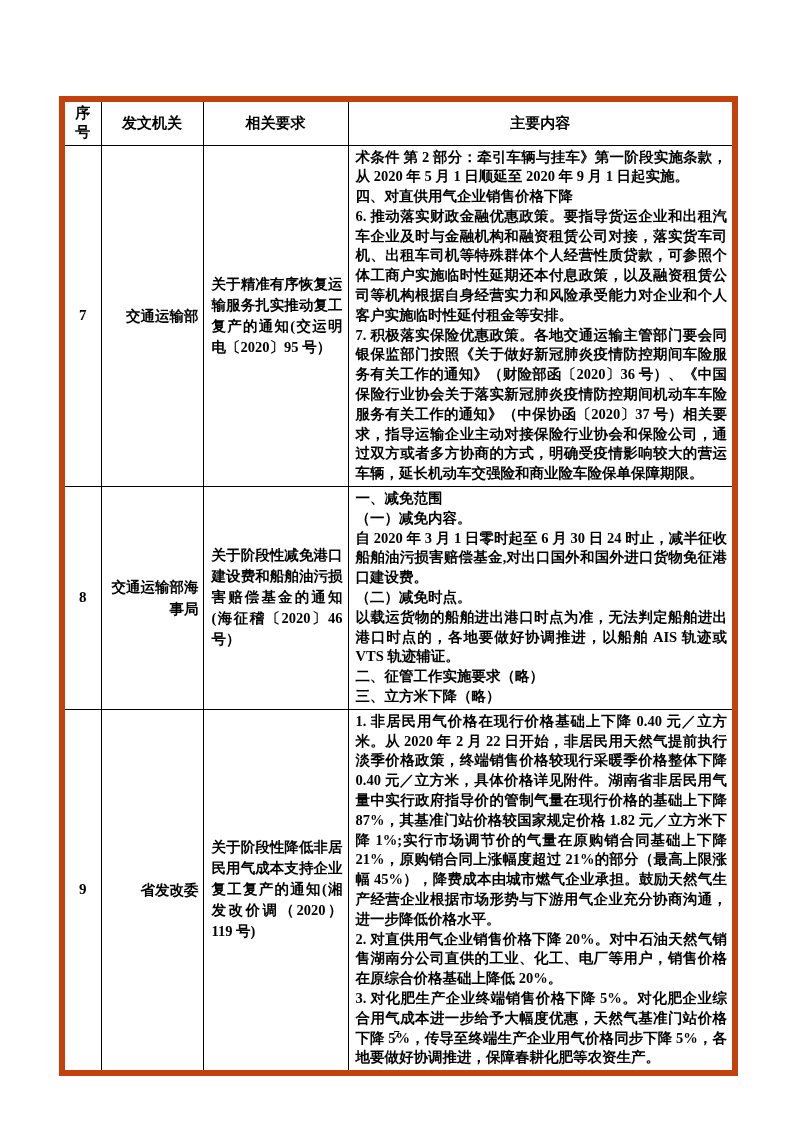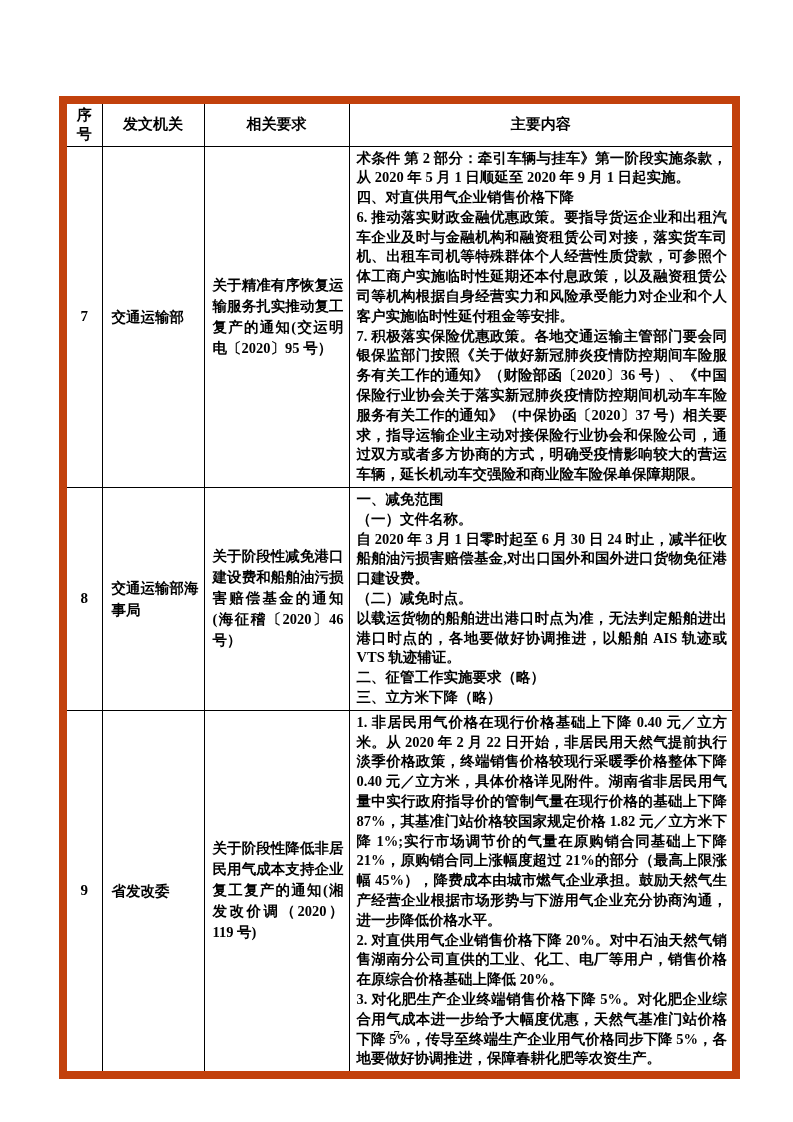--- a/index.html
+++ b/index.html
@@ -13,21 +13,21 @@
     font-family: "Liberation Serif", "DejaVu Serif", serif;
     overflow: hidden;
   }
   .doc-table {
     position: absolute;
     left: 59px;
     top: 96px;
     width: 673px;
     border-collapse: collapse;
     table-layout: fixed;
-    border: 8px solid #c2410c;
+    border: 6px solid #c2410c;
   }
   .doc-table th, .doc-table td {
     border: 1px solid #000000;
     font-weight: 700;
     overflow: hidden;
     box-sizing: border-box;
   }
   .doc-table thead tr { height: 46px; }
   .doc-table th {
     font-size: 15px;
@@ -38,21 +38,21 @@
   }
   .doc-table tbody tr:nth-child(1) { height: 321px; }
   .doc-table tbody tr:nth-child(2) { height: 199px; }
   .doc-table tbody tr:nth-child(3) { height: 348px; }
   .cell-no {
     text-align: center;
     vertical-align: middle;
     font-size: 15px;
   }
   .cell-agency {
-    text-align: left;
+    text-align: right;
     vertical-align: middle;
     font-size: 14.5px;
     line-height: 22px;
     padding: 0 4px 0 9px;
   }
   .cell-title {
     text-align: left;
     vertical-align: middle;
     font-size: 14.5px;
     line-height: 21px;
@@ -108,21 +108,21 @@
             <div class="para">6. 推动落实财政金融优惠政策。要指导货运企业和出租汽车企业及时与金融机构和融资租赁公司对接，落实货车司机、出租车司机等特殊群体个人经营性质贷款，可参照个体工商户实施临时性延期还本付息政策，以及融资租赁公司等机构根据自身经营实力和风险承受能力对企业和个人客户实施临时性延付租金等安排。</div>
             <div class="para">7. 积极落实保险优惠政策。各地交通运输主管部门要会同银保监部门按照《关于做好新冠肺炎疫情防控期间车险服务有关工作的通知》（财险部函〔2020〕36 号）、《中国保险行业协会关于落实新冠肺炎疫情防控期间机动车车险服务有关工作的通知》（中保协函〔2020〕37 号）相关要求，指导运输企业主动对接保险行业协会和保险公司，通过双方或者多方协商的方式，明确受疫情影响较大的营运车辆，延长机动车交强险和商业险车险保单保障期限。</div>
           </td>
         </tr>
         <tr>
           <td class="cell-no">8</td>
           <td class="cell-agency">交通运输部海事局</td>
           <td class="cell-title">关于阶段性减免港口建设费和船舶油污损害赔偿基金的通知(海征稽〔2020〕46 号）</td>
           <td class="cell-content">
             <div class="para">一、减免范围</div>
-            <div class="para">（一）文件名称。</div>
+            <div class="para">（一）减免内容。</div>
             <div class="para">自 2020 年 3 月 1 日零时起至 6 月 30 日 24 时止，减半征收船舶油污损害赔偿基金,对出口国外和国外进口货物免征港口建设费。</div>
             <div class="para">（二）减免时点。</div>
             <div class="para">以载运货物的船舶进出港口时点为准，无法判定船舶进出港口时点的，各地要做好协调推进，以船舶 AIS 轨迹或 VTS 轨迹辅证。</div>
             <div class="para">二、征管工作实施要求（略）</div>
             <div class="para">三、立方米下降（略）</div>
           </td>
         </tr>
         <tr>
           <td class="cell-no">9</td>
           <td class="cell-agency">省发改委</td>

